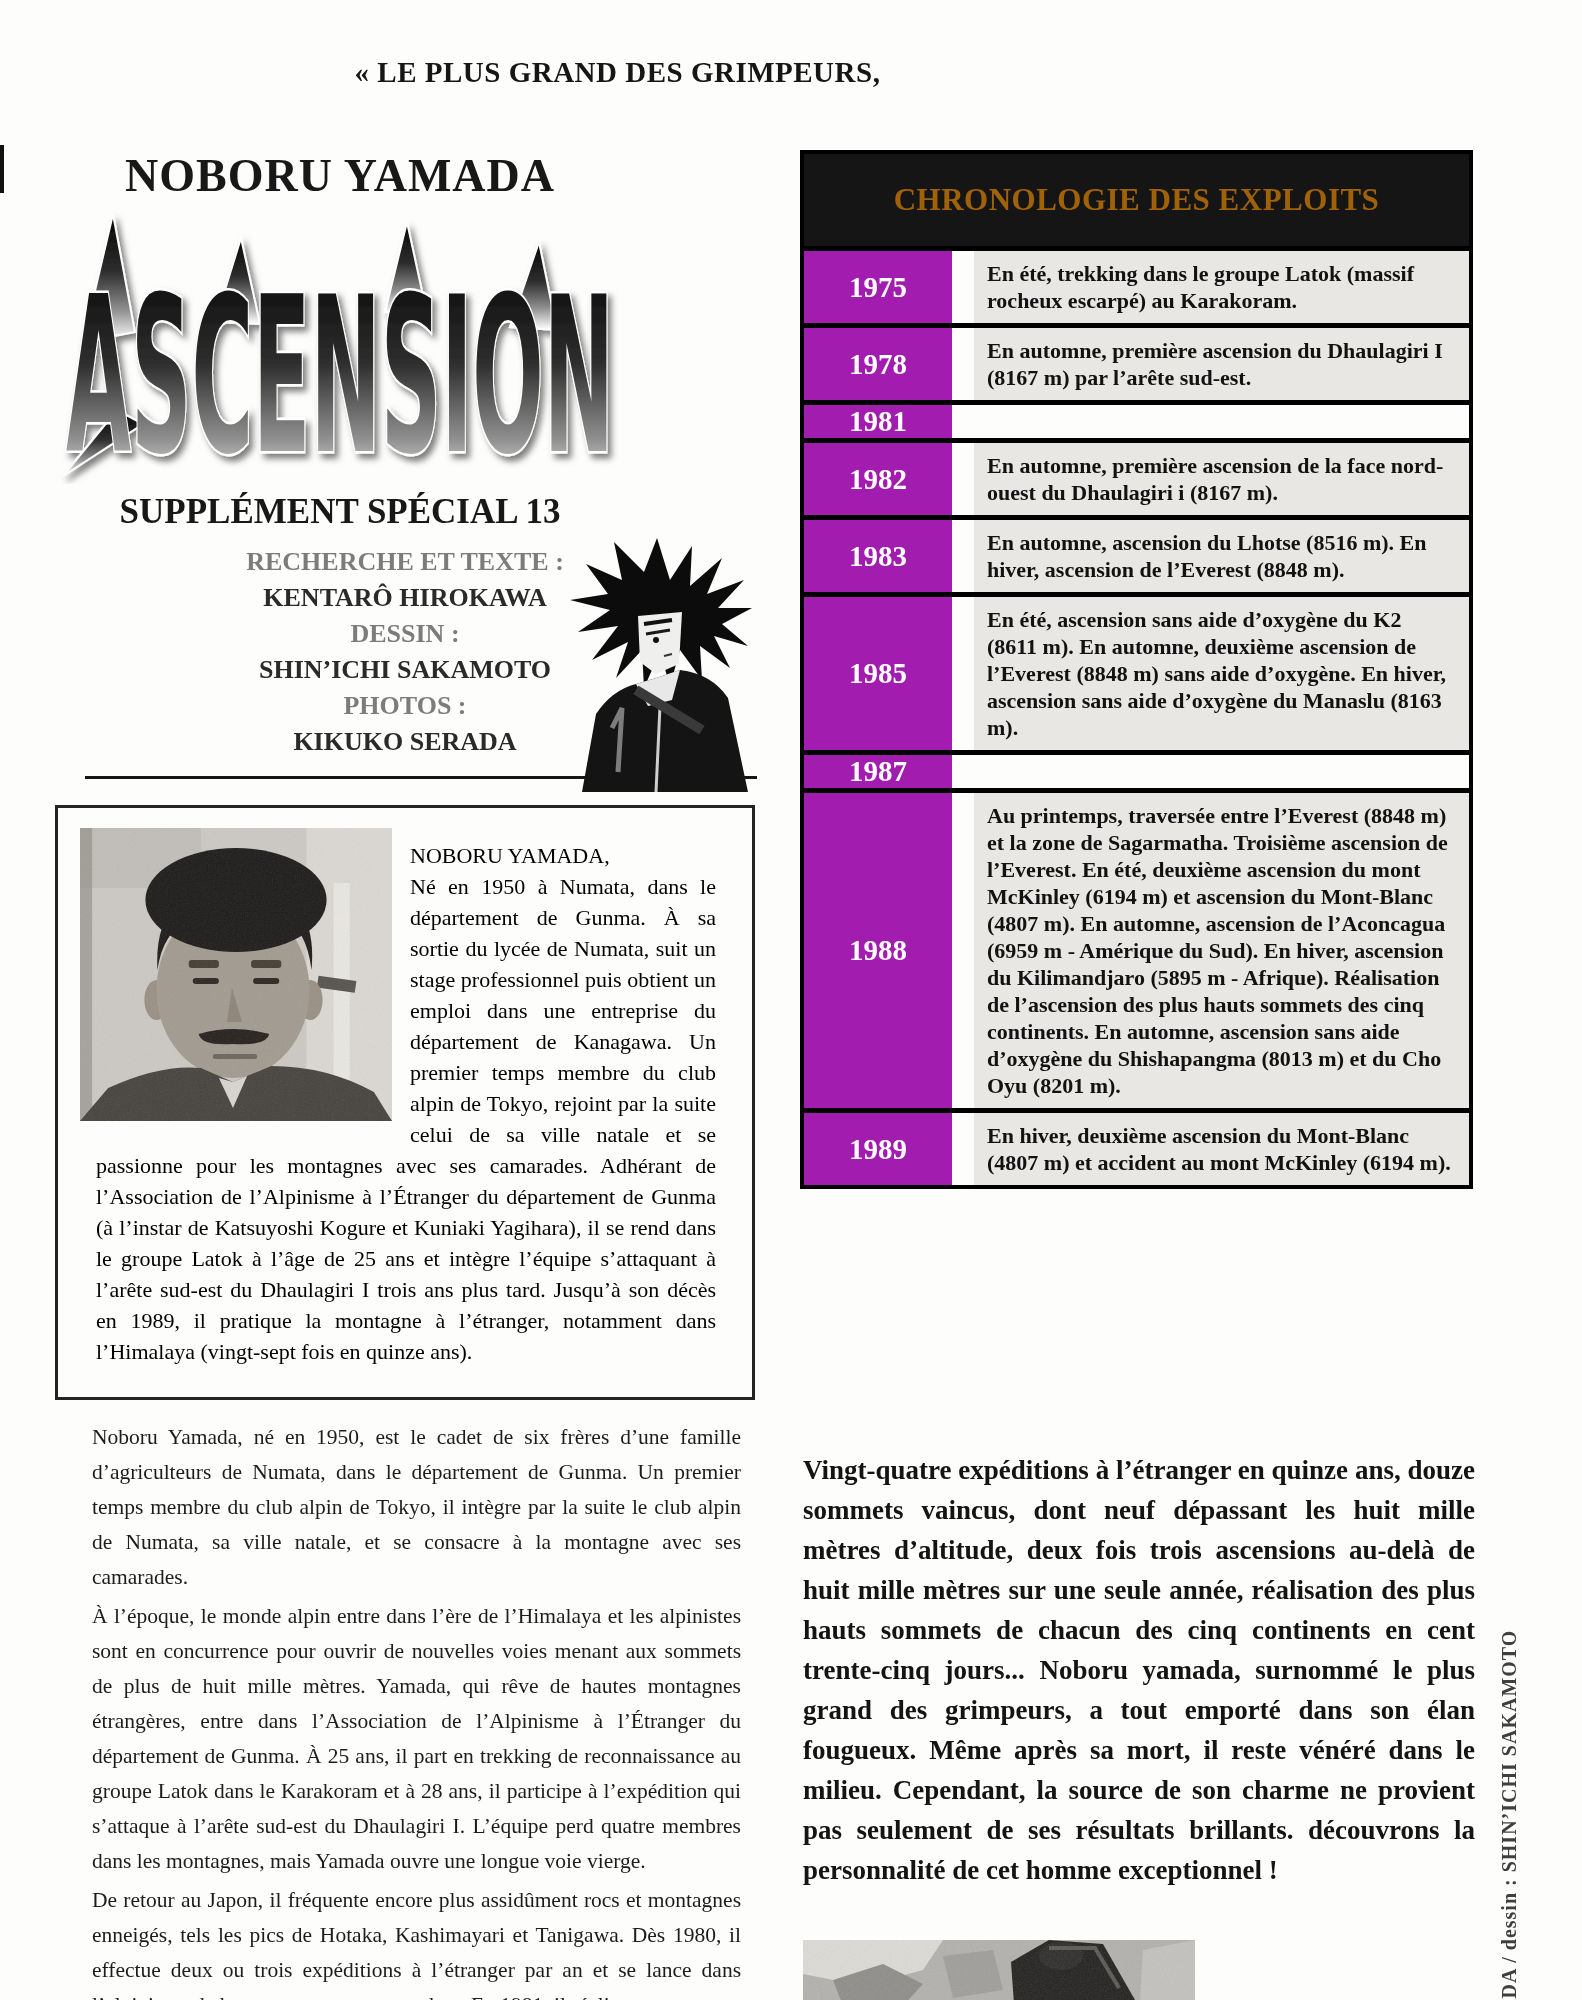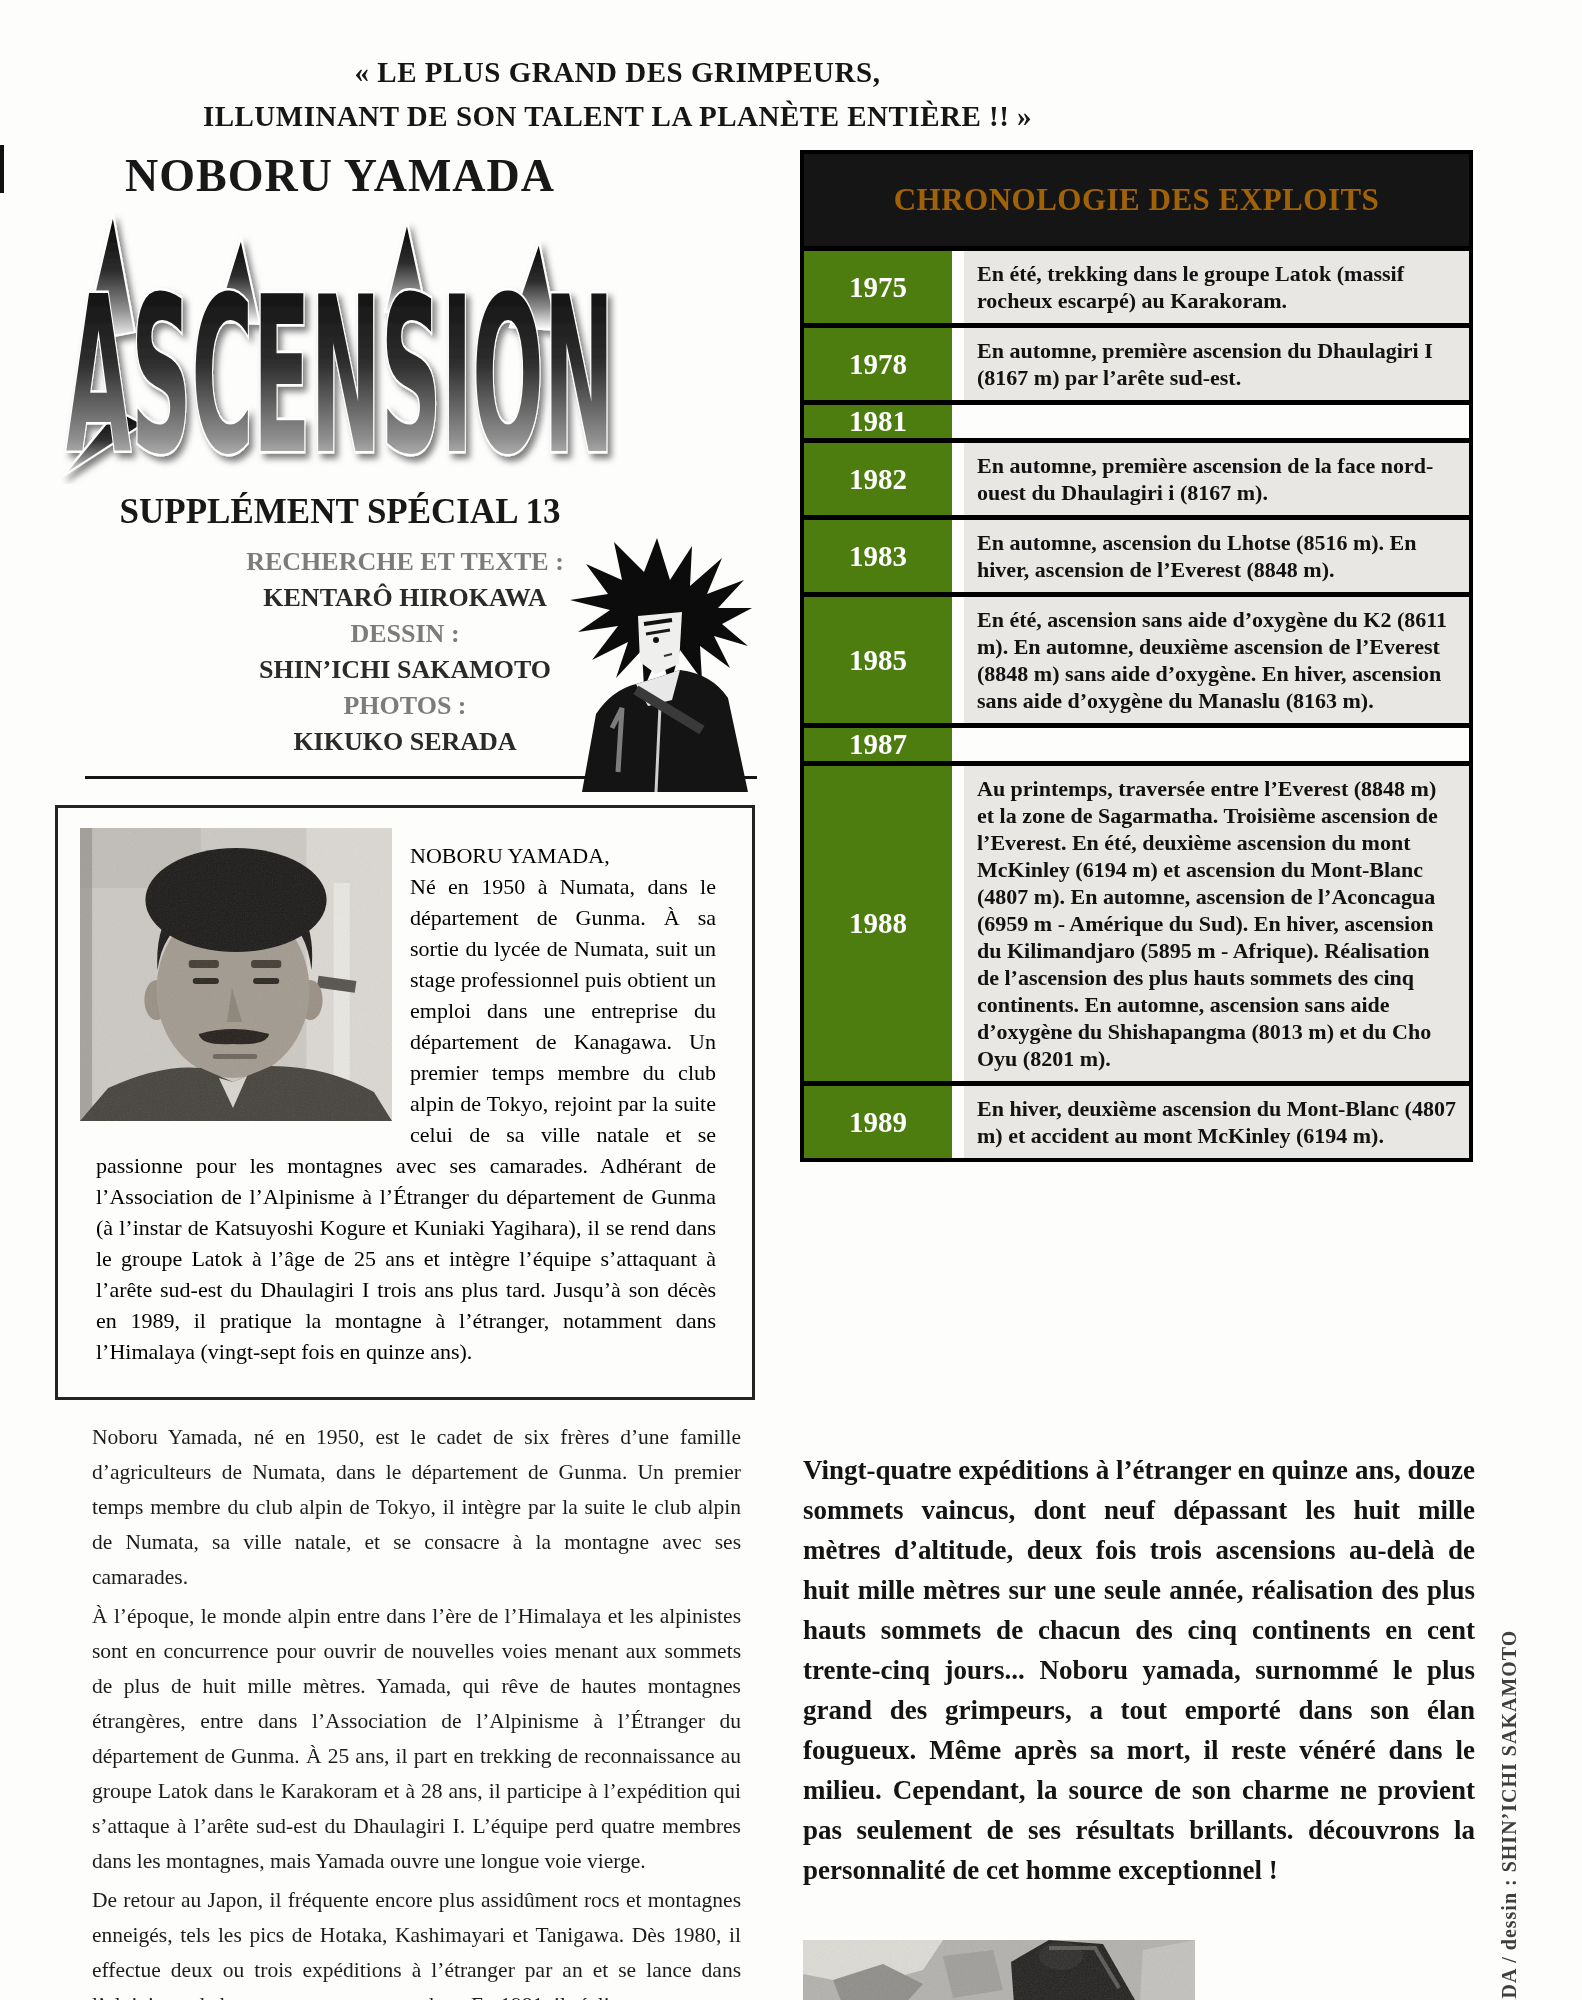--- a/index.html
+++ b/index.html
@@ -25,22 +25,22 @@
   .body-text{margin:20px 0 0 33px;width:657px;}
   .body-text p{margin:4px;font-size:21.5px;line-height:35px;text-align:justify;color:#1c1c1c;}
   
   .character-illustration{position:absolute;left:552px;top:528px;width:200px;height:264px;}
   .character-illustration svg{width:100%;height:100%;display:block;}
   
   .chronology{position:absolute;left:800px;top:150px;width:673px;border:4px solid #000;box-sizing:border-box;}
   .chron-header{background:#151515;color:#a16207;text-align:center;font-weight:bold;
                 font-size:31px;line-height:40px;padding:26px 10px;letter-spacing:.5px;}
   .chron-row{display:flex;border-top:5px solid #000;}
-  .year-cell{width:148px;flex:0 0 148px;background:#4d7c0f;color:#fff;font-weight:bold;font-size:29px;
-             display:flex;align-items:center;justify-content:center;margin-right:12px;}
+  .year-cell{width:148px;flex:0 0 148px;background:#a21caf;color:#fff;font-weight:bold;font-size:29px;
+             display:flex;align-items:center;justify-content:center;margin-right:22px;}
   .desc-cell{flex:1;background:#e8e7e4;color:#121212;font-weight:bold;font-size:22px;
              line-height:27px;padding:9px 13px;text-align:left;}
   
   .closing{position:absolute;left:803px;top:1450px;width:672px;font-weight:bold;font-size:27px;
            line-height:40px;text-align:justify;color:#141414;}
   
   .mountain-photo{position:absolute;left:803px;top:1940px;width:392px;height:78px;}
   .mountain-photo svg{width:100%;height:100%;display:block;}
   
   .vertical-credit{position:absolute;left:1498px;top:2014px;transform:rotate(-90deg);
@@ -50,21 +50,20 @@
 </style>
 </head>
 <body>
 
 <div class="page">
 
   <div class="edge-artifact"></div>
 
   <div class="quote">
     <div>« LE PLUS GRAND DES GRIMPEURS,</div>
-    <div>ILLUMINANT DE SON TALENT LA PLANÈTE ENTIÈRE !! »</div>
   </div>
 
   <div class="left-col">
     <div class="masthead">
       <div class="masthead-title">NOBORU YAMADA</div>
       <div class="logo-wrap">
         <svg viewBox="0 0 570 272">
           <defs>
             <linearGradient id="metal" x1="0" y1="0" x2="0" y2="1">
               <stop offset="0" stop-color="#050505"></stop>

